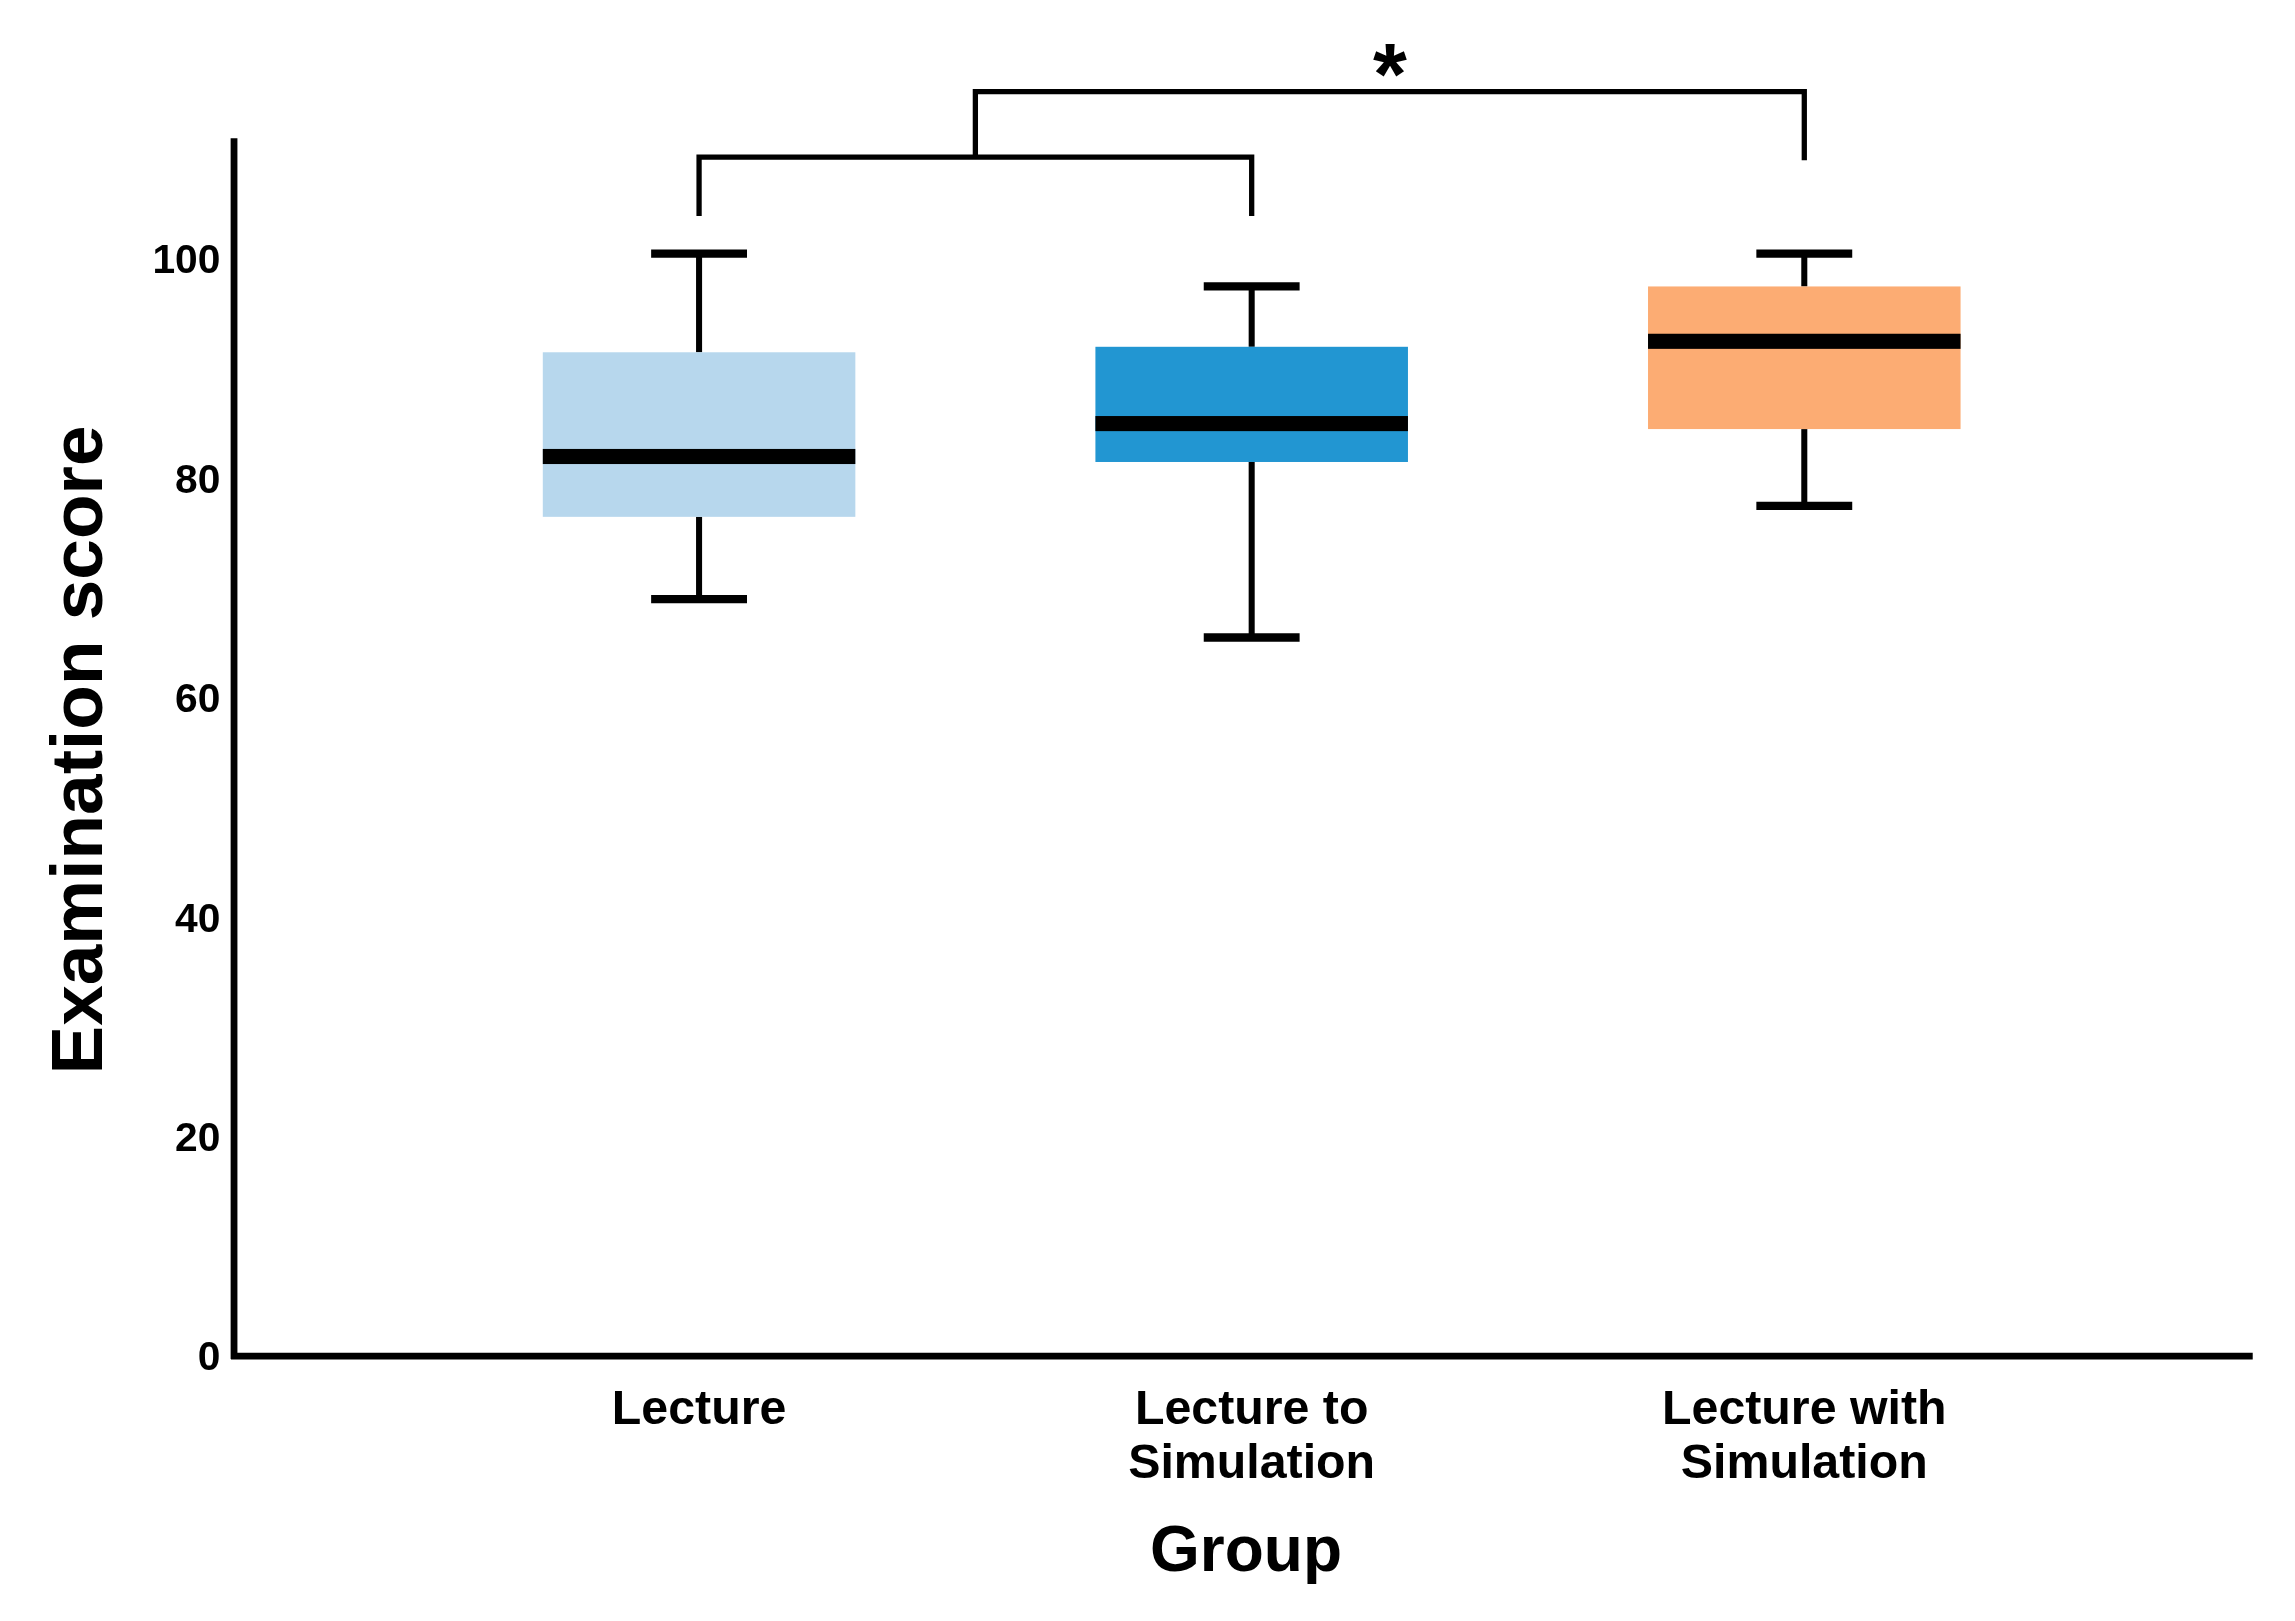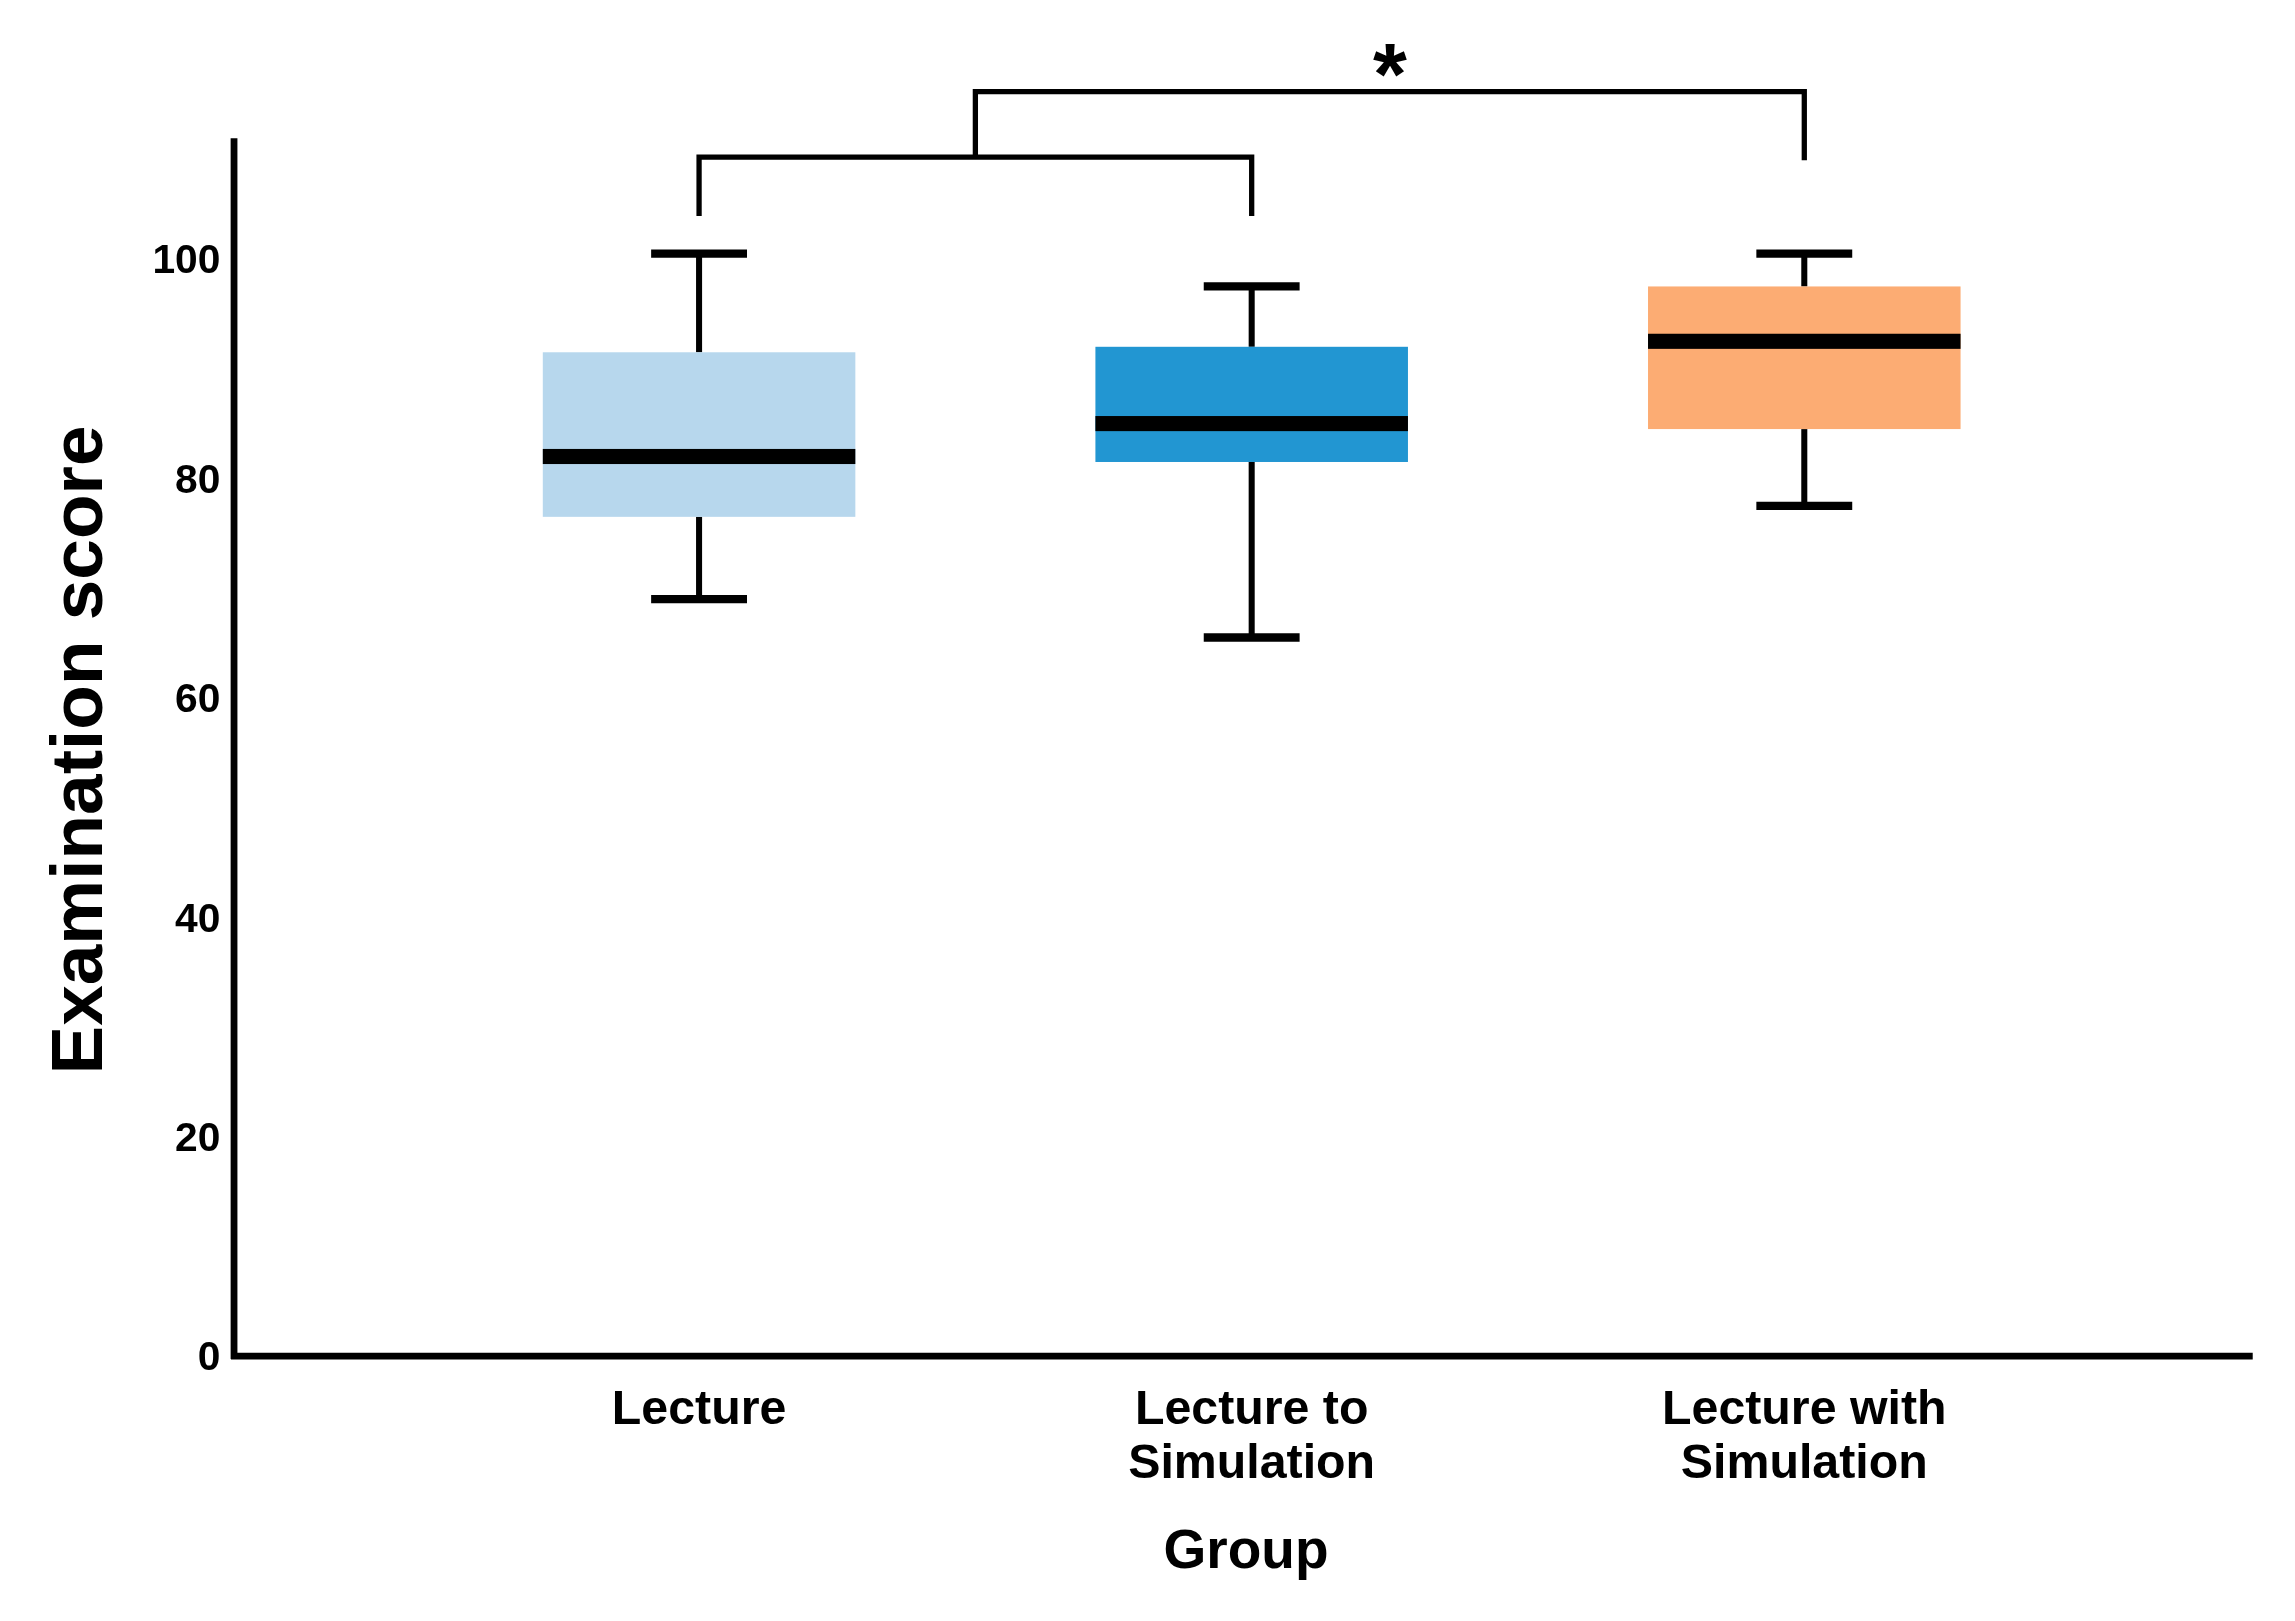--- a/index.html
+++ b/index.html
@@ -14,21 +14,21 @@
   .chart-svg { position:absolute; left:0; top:0; }
   .y-title {
     position:absolute; left:76px; top:750px;
     transform: translate(-50%,-50%) rotate(-90deg);
     font-weight: bold; font-size: 73px; color:#000;
     white-space: nowrap; line-height: 1;
   }
   .x-title {
     position:absolute; left:1246px; top:1549px;
     transform: translate(-50%,-50%);
-    font-weight: bold; font-size: 55px; color:#000;
+    font-weight: bold; font-size: 64px; color:#000;
     white-space: nowrap; line-height: 1;
   }
   .sig-star {
     position:absolute; left:1390px; top:73px;
     transform: translate(-50%,-50%);
     font-weight: bold; font-size: 87px; color:#000;
     line-height: 1;
   }
 </style>
 </head>

